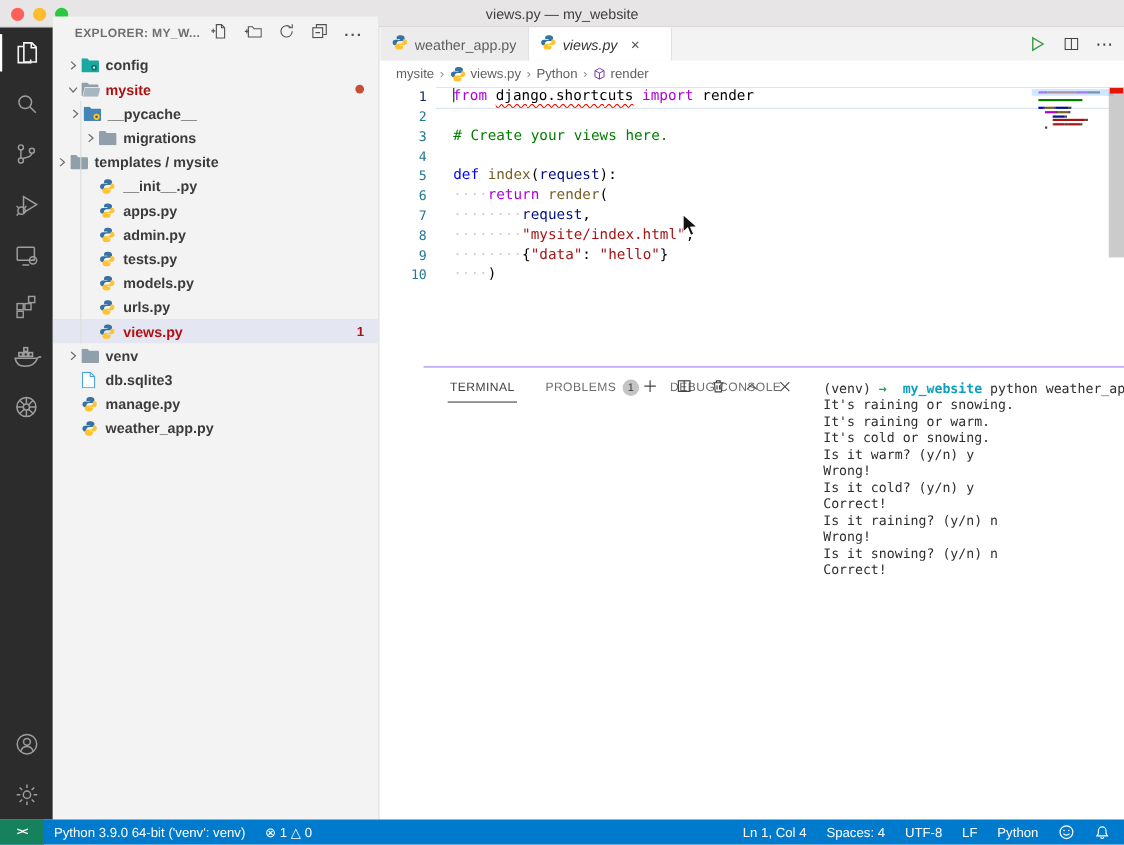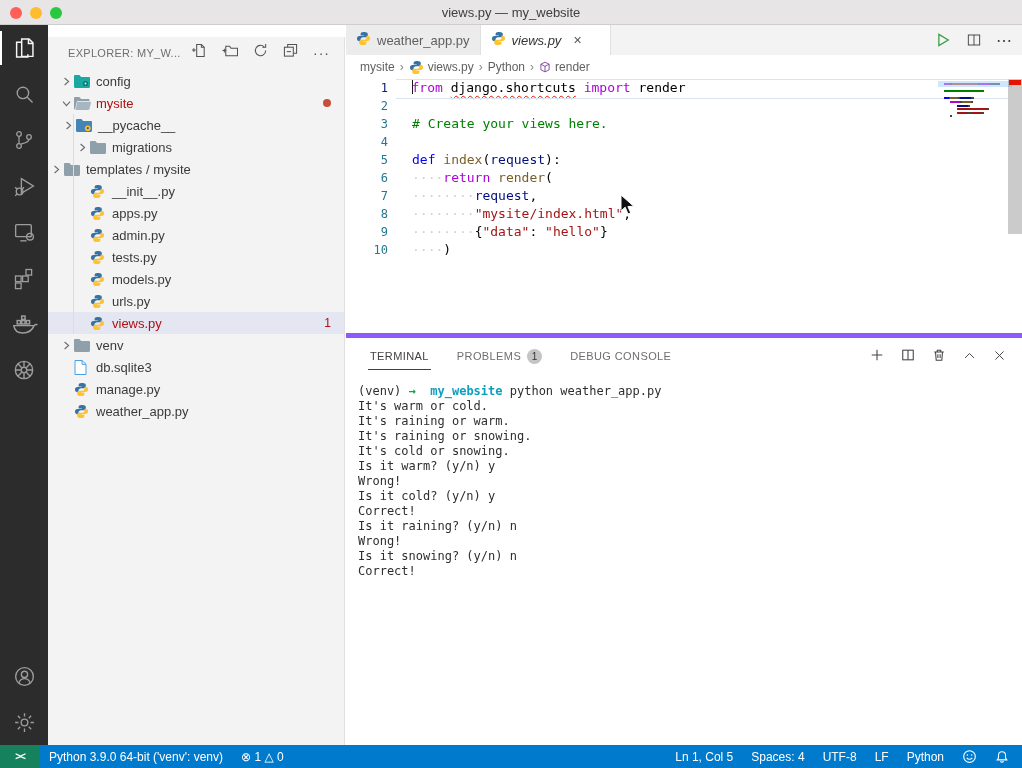--- a/index.html
+++ b/index.html
@@ -15,21 +15,21 @@
 
   
   .activitybar { position:absolute; top:25px; left:0; width:48px; bottom:23px; background:#2c2c2c; display:flex; flex-direction:column; }
   .ab-item { width:48px; height:46px; display:flex; align-items:center; justify-content:center; color:#9d9d9d; cursor:pointer; position:relative; }
   .ab-item.active { color:#f5f5f5; }
   .ab-item.active::before { content:""; position:absolute; left:0; top:6px; bottom:6px; width:2px; background:#fff; }
   .ab-spacer { flex:1; }
   .ab-item svg { stroke:currentColor; fill:none; stroke-width:1.3; }
 
   
-  .sidebar { position:absolute; top:37px; left:48px; width:297px; bottom:23px; background:#f3f3f3; border-right:1px solid #e0e0e0; overflow:hidden; }
+  .sidebar { position:absolute; top:15px; left:48px; width:297px; bottom:23px; background:#f3f3f3; border-right:1px solid #e0e0e0; overflow:hidden;font-weight:bold; }
   .sb-header { height:31px; display:flex; align-items:center; padding:0 14px 0 20px; }
   .sb-title { font-size:11px; color:#6f6f6f; letter-spacing:.3px; flex:0 0 auto; }
   .sb-actions { margin-left:auto; display:flex; gap:15px; align-items:center; color:#525252; }
   .sb-actions svg { stroke:currentColor; fill:none; stroke-width:1.1; }
   .sb-more { font-size:14px; color:#525252; letter-spacing:1px; line-height:8px; cursor:pointer; }
 
   .tree { padding-top:2px; }
   .tree-row { display:flex; align-items:center; height:22px; font-size:13px; color:#3b3b3b; cursor:pointer; position:relative; }
   .tree-row.selected { background:#e4e6f1; }
   .tree-guide { position:absolute; left:25px; top:0; bottom:0; width:1px; background:#dcdcdc; }
@@ -68,21 +68,21 @@
 
   .minimap { position:absolute; top:4px; right:16px; width:62px; }
   .mm-row { height:2px; margin-bottom:1.6px; white-space:nowrap; position:relative; }
   .mm-seg { display:inline-block; height:2px; vertical-align:top; }
   .mm-hl { position:absolute; left:-6px; right:-6px; top:-2px; height:6px; background:#a8d1ff; opacity:.55; }
   .ov-ruler { position:absolute; top:0; right:0; width:14px; bottom:0; }
   .ov-slider { position:absolute; top:0; right:0; width:14px; height:155px; background:rgba(105,105,105,.35); }
   .ov-error { position:absolute; top:1px; right:1px; width:12px; height:5px; background:#e51400; }
 
   
-  .panel { flex:1; border-top:5px solid #8b5cf6; display:flex; flex-direction:column; background:#fff; }
+  .panel { flex:1; border-top:1px solid #8b5cf6; display:flex; flex-direction:row; background:#fff;margin-left:39px; }
   .panel-header { height:34px; display:flex; align-items:center; padding-left:22px; position:relative; flex:0 0 auto; }
   .panel-tab { font-size:11px; letter-spacing:.4px; color:#6e6e6e; margin-right:24px; padding:9px 2px 7px; cursor:pointer; display:flex; align-items:center; gap:6px; }
   .panel-tab.active { color:#424242; border-bottom:1.5px solid #424242; }
   .panel-badge { background:#c4c4c4; color:#333; border-radius:50%; width:15px; height:15px; font-size:10px; display:flex; align-items:center; justify-content:center; }
   .shell-select { position:absolute; left:334px; top:5px; width:168px; height:23px; border:1px solid #bdbdbd; border-radius:4px; background:#fcfcfc; display:flex; align-items:center; padding:0 9px; font-size:12px; color:#4c4c4c; cursor:pointer; }
   .shell-chevron { margin-left:auto; color:#666; }
   .panel-actions { position:absolute; right:16px; top:0; height:34px; display:flex; align-items:center; gap:17px; color:#424242; }
   .panel-actions svg { stroke:currentColor; fill:none; stroke-width:1.2; display:block; cursor:pointer; }
 
   .terminal { flex:1; padding:12px 0 0 12px; font-family:"DejaVu Sans Mono",monospace; font-size:12px; line-height:15px; overflow:hidden; }
@@ -576,43 +576,42 @@
           </span>
         <span>
             <svg width="13" height="13" viewBox="0 0 16 16">
               <path d="M3 3l10 10M13 3L3 13"></path>
             </svg>
           </span>
       </div>
     </div>
     <div class="terminal">
         <div class="t-line"><span class="t-p">(venv) </span><span class="t-arrow">→</span><span class="t-p">  </span><span class="t-dir">my_website</span><span class="t-p"> python weather_app.py</span></div>
-        <div class="t-line"><span class="t-p">It's warm or cold.</span></div>
+        <div class="t-line"><span class="t-p">It's raining or snowing.</span></div>
         <div class="t-line"><span class="t-p">It's raining or warm.</span></div>
-        <div class="t-line"><span class="t-p">It's raining or snowing.</span></div>
         <div class="t-line"><span class="t-p">It's cold or snowing.</span></div>
         <div class="t-line"><span class="t-p">Is it warm? (y/n) y</span></div>
         <div class="t-line"><span class="t-p">Wrong!</span></div>
         <div class="t-line"><span class="t-p">Is it cold? (y/n) y</span></div>
         <div class="t-line"><span class="t-p">Correct!</span></div>
         <div class="t-line"><span class="t-p">Is it raining? (y/n) n</span></div>
         <div class="t-line"><span class="t-p">Wrong!</span></div>
         <div class="t-line"><span class="t-p">Is it snowing? (y/n) n</span></div>
         <div class="t-line"><span class="t-p">Correct!</span></div>
       </div>
   </div>
 </div>
 
 <div class="statusbar">
   <div class="sb-remote">&gt;&lt;</div>
   <div class="status-item">Python 3.9.0 64-bit ('venv': venv)</div>
   <div class="status-item">⊗ 1 △ 0</div>
   <div class="status-right">
     <span style="display:flex;">
-        <span class="status-item">Ln 1, Col 5</span>
+        <span class="status-item">Ln 1, Col 4</span>
         <span class="status-item">Spaces: 4</span>
         <span class="status-item">UTF-8</span>
         <span class="status-item">LF</span>
         <span class="status-item">Python</span>
       </span>
     <span class="status-item status-icon">
       <svg width="15" height="15" viewBox="0 0 16 16">
           <circle cx="8" cy="8" r="6.2"></circle>
           <circle cx="5.7" cy="6.4" r=".8" fill="#fff" stroke="none"></circle>
           <circle cx="10.3" cy="6.4" r=".8" fill="#fff" stroke="none"></circle>

